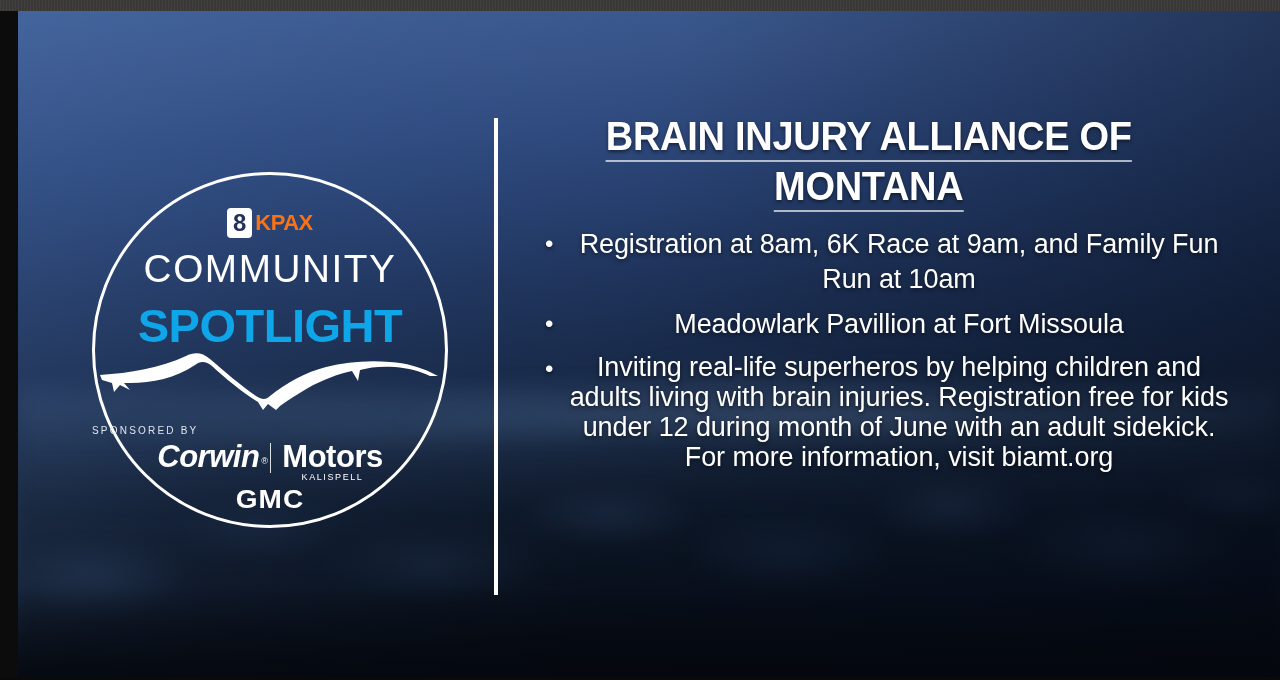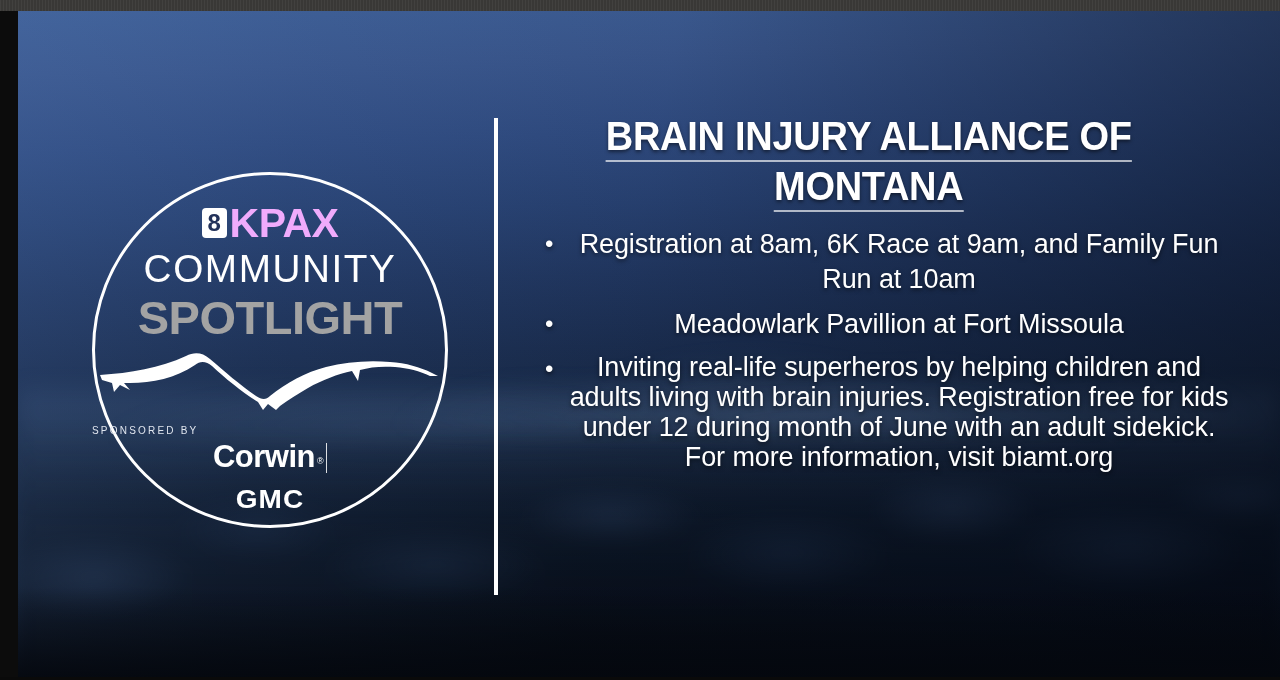--- a/index.html
+++ b/index.html
@@ -124,46 +124,46 @@
     position:absolute; left:0; top:36px; width:100%;
     display:flex; align-items:center; justify-content:center; gap:3px;
   }
   .kpax-box {
     width:25px; height:30px; background:#fff; border-radius:4px;
     display:flex; align-items:center; justify-content:center;
     color:#23325a; font-weight:bold; font-size:24px; line-height:1;
     font-family:"Liberation Sans", sans-serif;
   }
   .kpax-text {
-    color:#f0abfc; font-weight:bold; font-size:41px; letter-spacing:-0.5px;
+    color:#f97316; font-weight:bold; font-size:22px; letter-spacing:-0.5px;
     line-height:30px;
   }
   .community {
     position:absolute; left:0; top:76px; width:100%; text-align:center;
     color:#fff; font-size:38px; font-weight:400; letter-spacing:1.5px;
     transform:scaleX(1.02);
   }
   .spotlight {
-    position:absolute; left:0; top:118px; width:100%; text-align:center;
-    color:#a3a3a3; font-size:47px; font-weight:bold; letter-spacing:-0.5px;
+    position:absolute; left:0; top:126px; width:100%; text-align:center;
+    color:#0ea5e9; font-size:47px; font-weight:bold; letter-spacing:-0.5px;
   }
   .mountain-svg {
     position:absolute; left:-2px; top:168px; width:360px; height:72px;
   }
   .sponsored-by {
     position:absolute; left:0; top:253px; width:100%; text-align:left;
     color:#dfe5ee; font-size:10px; letter-spacing:2.2px; font-weight:400;
   }
   .corwin-row {
     position:absolute; left:0; top:268px; width:100%;
     display:flex; align-items:flex-start; justify-content:center; gap:11px;
   }
   .corwin {
     color:#fff; font-size:31px; font-weight:bold; line-height:34px;
-    letter-spacing:-0.5px; position:relative;
+    letter-spacing:-0.5px; position:relative;font-style:italic;
   }
   .corwin .tm {
     position:absolute; right:-8px; top:4px; font-size:9px; font-weight:normal;
   }
   .corwin-div {
     width:1px; height:30px; background:#fff; opacity:.85; margin-top:3px;
   }
   .motors-block { text-align:center; }
   .motors {
     color:#fff; font-size:31px; font-weight:bold; line-height:34px;
@@ -261,20 +261,24 @@
                                  C152,52 136,39 122,26 C116,21 110,21 105,25
                                  C86,38 62,43 40,43 L34,43 L40,50 L30,45
                                  L24,52 L22,43 L12,40 Z"></path>
       </svg>
 
       <div class="sponsored-by">SPONSORED BY</div>
 
       <div class="corwin-row">
         <span class="corwin"><span>Corwin</span><span class="tm">®</span></span>
         <span class="corwin-div"></span>
+        <span class="motors-block">
+          <span class="motors">Motors</span>
+          <div class="kalispell">KALISPELL</div>
+        </span>
       </div>
 
       <div class="gmc">GMC</div>
     </div>
 
     <div class="divider"></div>
 
     <div class="content">
       <h1 class="headline"><span>BRAIN INJURY ALLIANCE OF MONTANA</span></h1>
 

